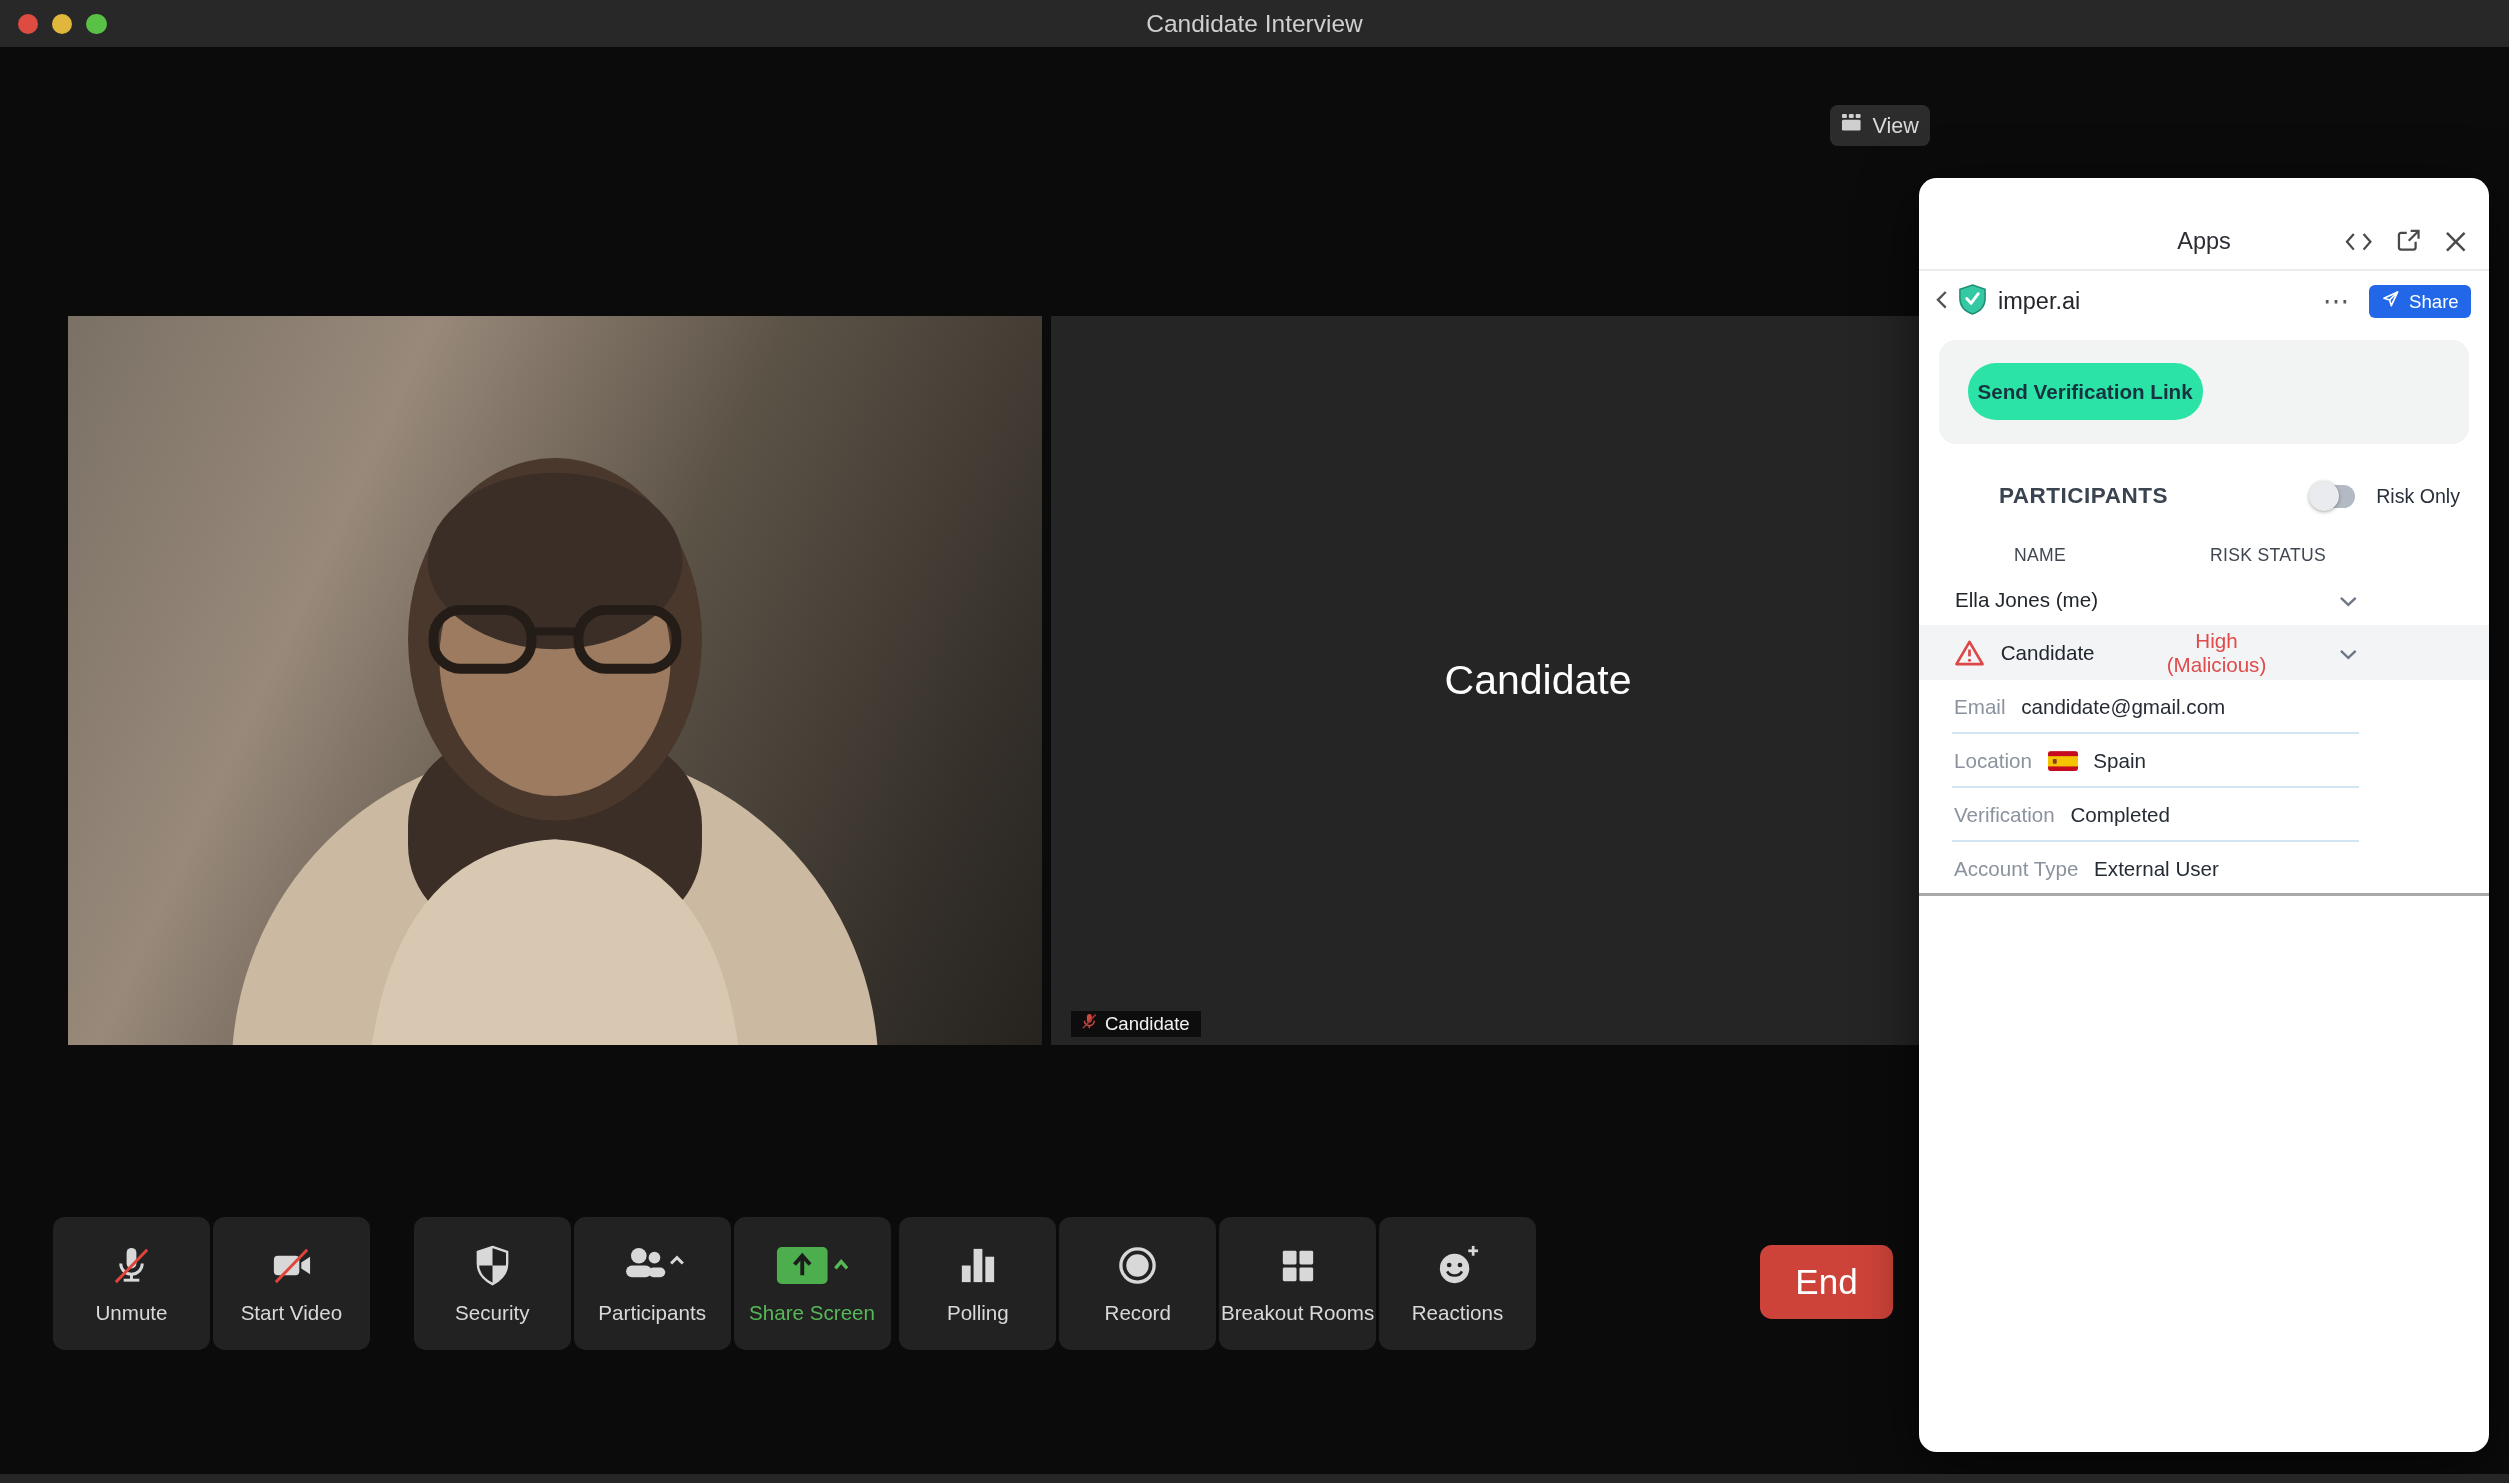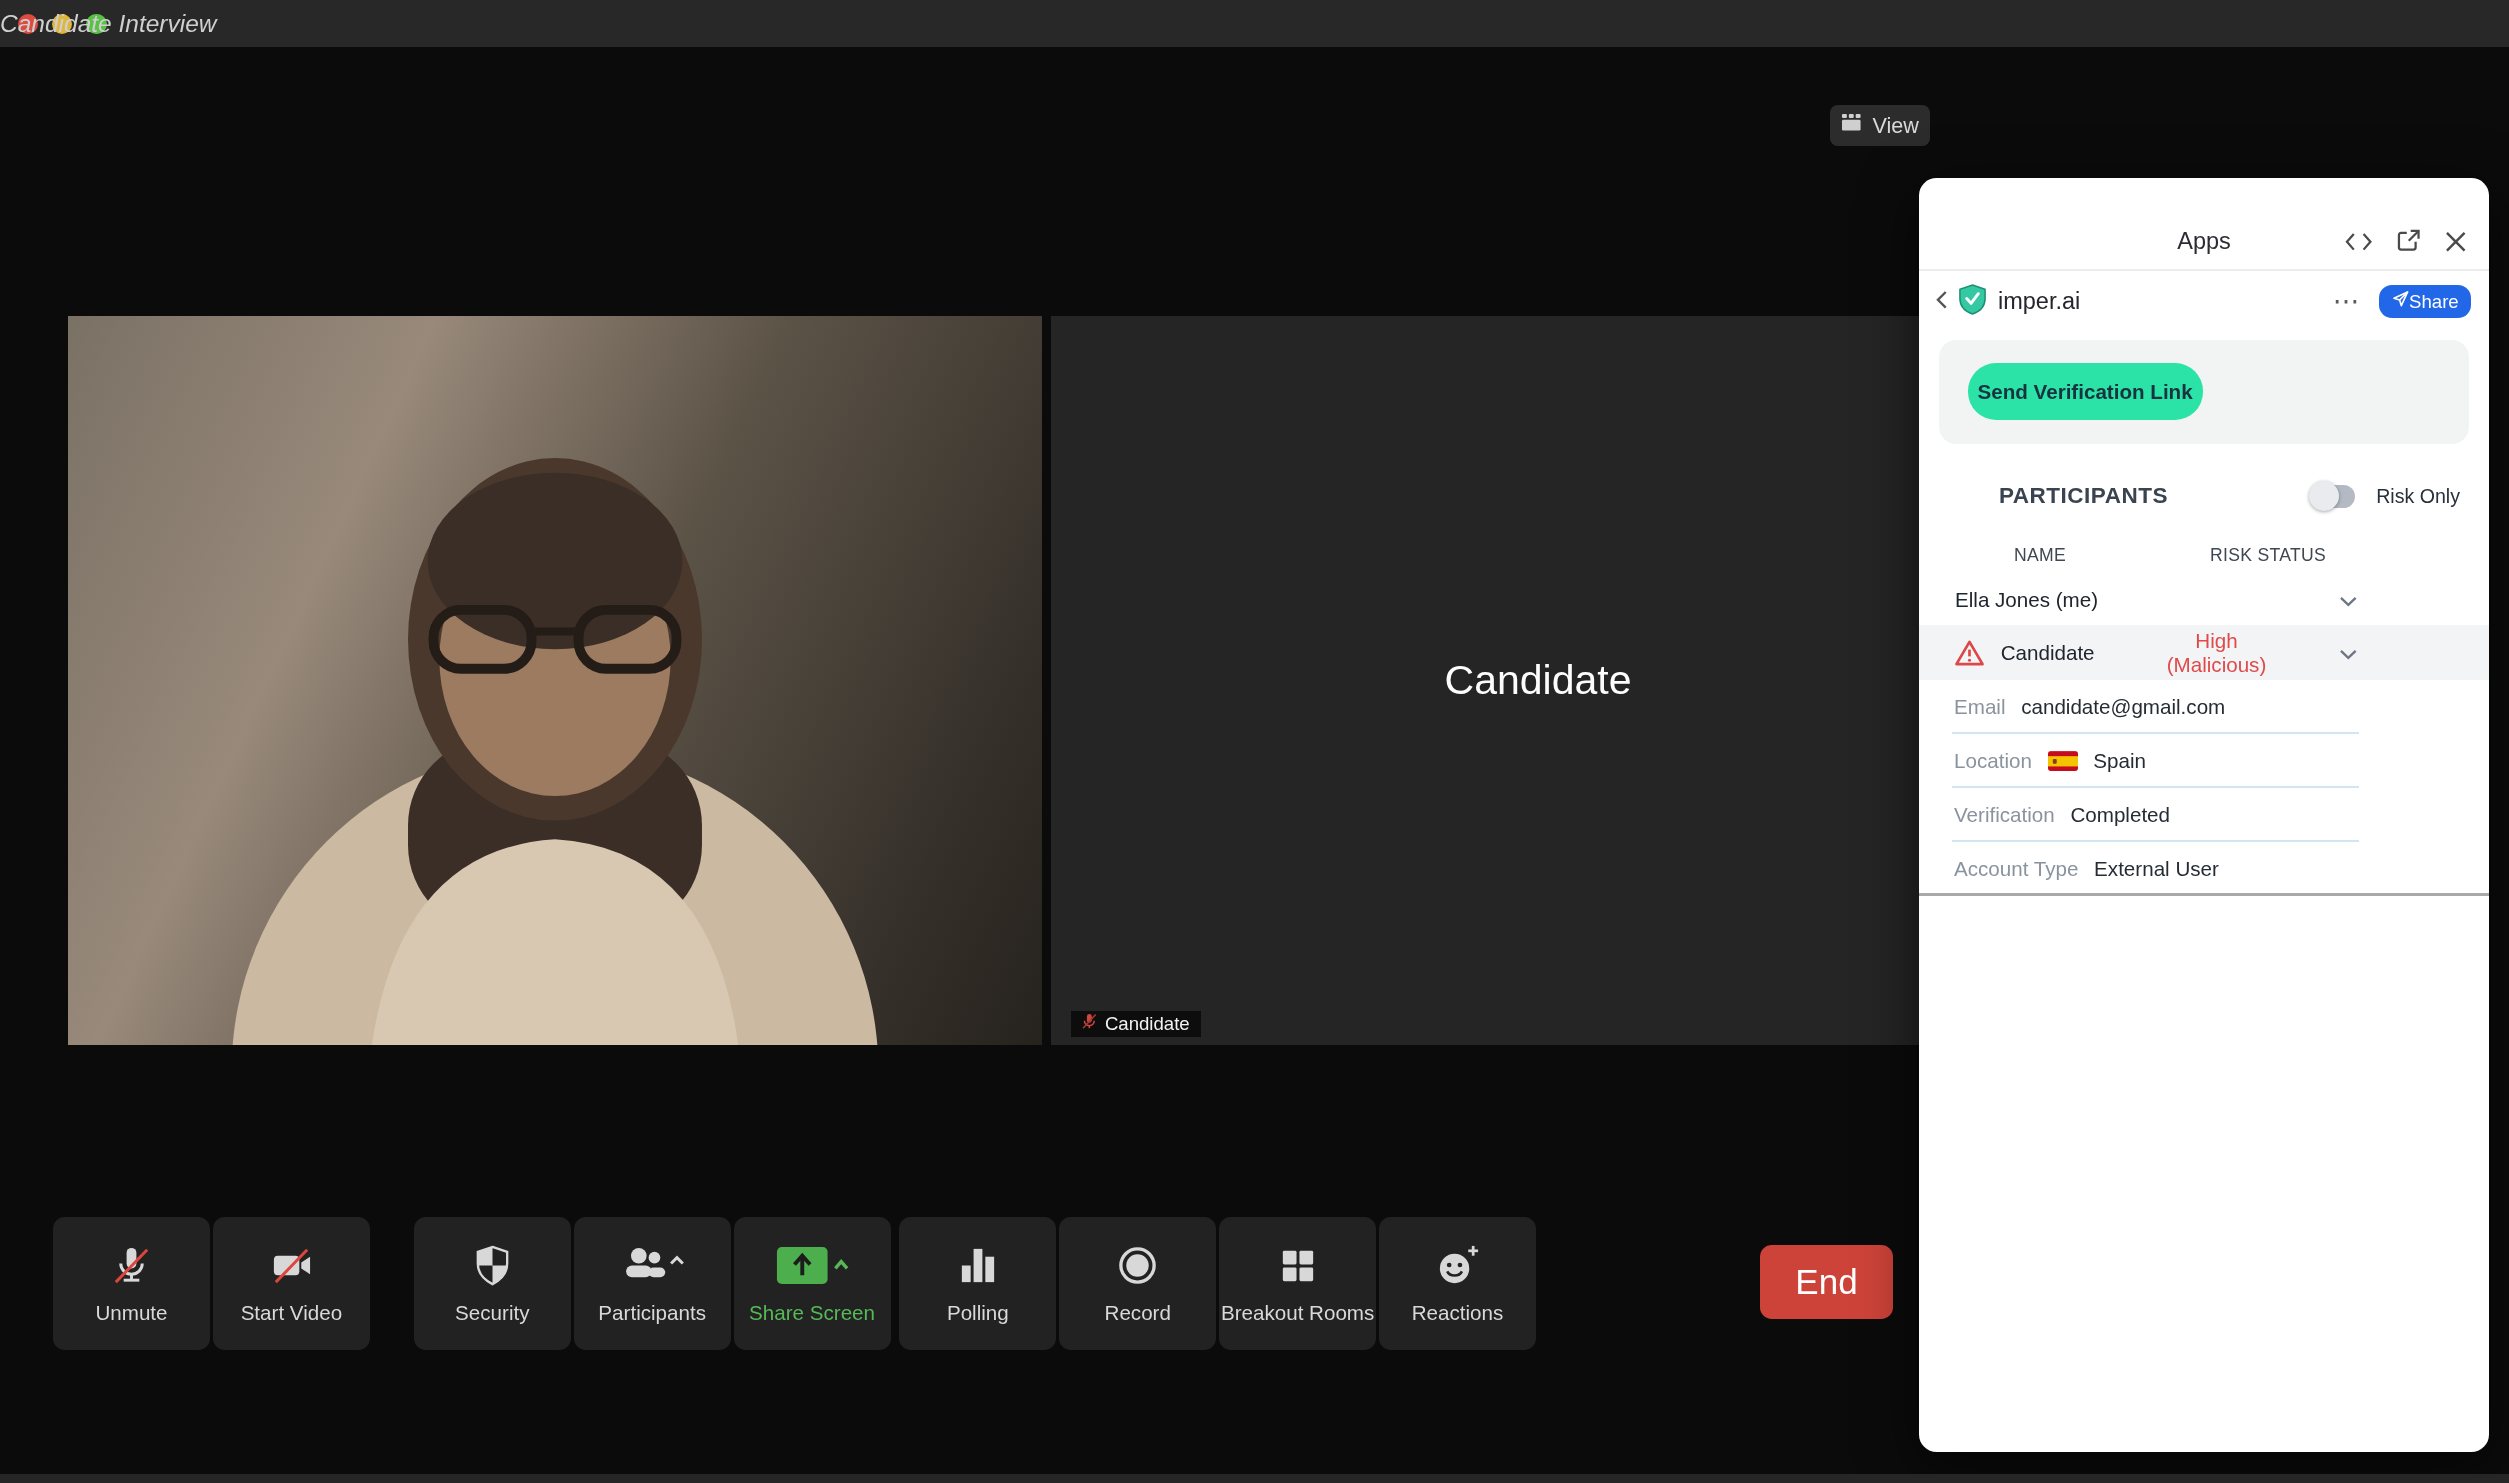--- a/index.html
+++ b/index.html
@@ -7,22 +7,22 @@
   .screen { position:relative; width:2509px; height:1484px; background:#0b0b0b;
             font-family:"Liberation Sans", sans-serif; overflow:hidden; }
 
   
   .titlebar { position:absolute; left:0; top:0; width:100%; height:47px; background:#282828; }
   .lights { position:absolute; left:17.6px; top:13.7px; display:flex; gap:13.7px; }
   .light { width:20.6px; height:20.6px; border-radius:50%; }
   .light-red    { background:#de4b41; }
   .light-yellow { background:#dfb73d; }
   .light-green  { background:#58c146; }
-  .win-title { position:absolute; left:0; top:9.8px; width:100%; 
-               color:#cfcfcf; font-size:24.5px;font-style:italic; }
+  .win-title { position:absolute; left:0; top:9.8px; width:100%; text-align:center;
+               color:#cfcfcf; font-size:24.5px; }
 
   
   .view-btn { position:absolute; left:1830px; top:105px; width:100px; height:41px;
               background:#2c2c2c; border-radius:7.8px; display:flex; align-items:center;
               justify-content:center; gap:8.8px; color:#d9d9d9; font-size:21.6px; cursor:default; }
 
   
   .tile { position:absolute; top:316px; height:729px; width:974px; background:#252525; overflow:hidden; }
   .tile-left  { left:68px; background:linear-gradient(115deg,#7a7165 0%,#98897a 28%,#5c5347 55%,#35302a 85%,#26221d 100%); }
   .tile-right { left:1051px; display:flex; align-items:center; justify-content:center; }
@@ -50,22 +50,22 @@
   .panel-header { height:57px; border-bottom:2px solid #ececec; display:flex; align-items:center;
                   justify-content:center; font-size:23.5px; color:#2c2c34; position:relative;margin-top:36px; }
   .panel-header-icons { position:absolute; right:21.6px; top:0; height:100%; display:flex;
                         align-items:center; gap:23.5px; }
   .ph-ic { display:flex; align-items:center; cursor:default; }
 
   .appbar { height:61px; display:flex; align-items:center; padding:0 17.6px 0 15.7px; gap:10.8px; }
   .app-name { font-size:23.5px; color:#25252b; }
   .appbar-right { margin-left:auto; display:flex; align-items:center; gap:19.6px; }
   .more-dots { font-size:26.5px; color:#5a5a5a; line-height:1; cursor:default; }
-  .share-pill { background:#2167e8; color:#fff; height:33px; border-radius:13px; padding:0 12.7px;
-                display:flex; align-items:center; gap:0; font-size:18.6px; cursor:default; }
+  .share-pill { background:#2167e8; color:#fff; height:33px; border-radius:6px; padding:0 12.7px;
+                display:flex; align-items:center; gap:10px; font-size:18.6px; cursor:default; }
 
   .verify-wrap { margin:7.8px 19.6px 0 19.6px; background:#f1f4f2; border-radius:17px; padding:23.5px 0 23.5px 29px; }
   .verify-btn { width:235px; height:57px; background:#2be3a6; border-radius:28px; border:none;
                 font-family:inherit; font-size:20.6px; font-weight:700; color:#173340;
                 display:flex; align-items:center; justify-content:center; cursor:default; }
 
   .part-row { margin:33px 29px 0 80px; height:39px; display:flex; align-items:center; }
   .part-heading { font-size:22.5px; font-weight:700; color:#3a4350; letter-spacing:0.5px; }
   .toggle { margin-left:auto; width:43px; height:22.5px; border-radius:11.8px; background:#b3bac3;
             position:relative; cursor:default; }

